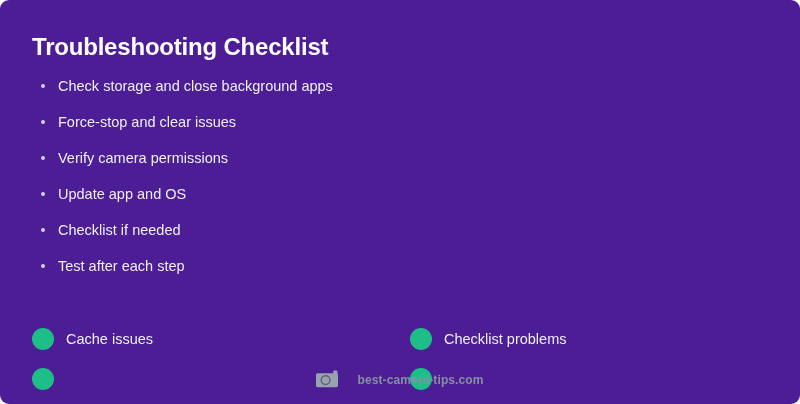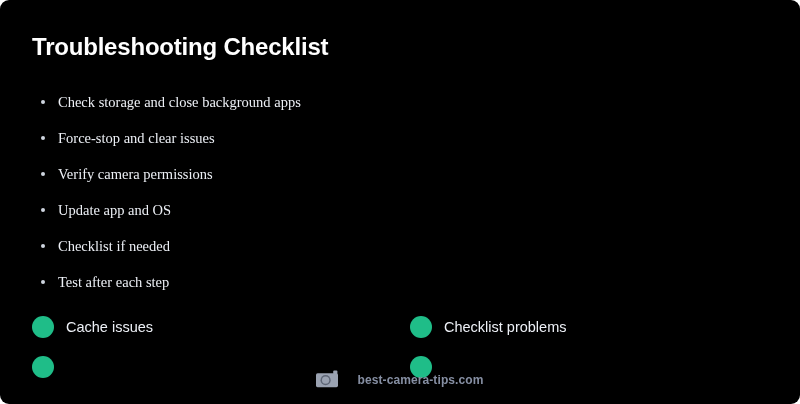--- a/index.html
+++ b/index.html
@@ -30,26 +30,25 @@
     top: 33px;
     font-size: 24px;
     font-weight: bold;
     color: #ffffff;
     letter-spacing: -0.2px;
     white-space: nowrap;
   }
   #checklist {
     position: absolute;
     left: 32px;
-    top: 84px;
+    top: 68px;
     width: 600px;
     margin: 0;
     padding: 0;
     list-style: none;
-    font-family: Liberation Serif, serif;
   }
   #checklist li {
     position: relative;
     height: 36px;
     line-height: 36px;
     padding-left: 26px;
     font-size: 14.5px;
     color: #edf0f6;
     white-space: nowrap;
   }
@@ -58,21 +57,21 @@
     left: 9px;
     top: 16px;
     width: 4px;
     height: 4px;
     border-radius: 50%;
     background: #cfd5e0;
   }
   #legend {
     position: absolute;
     left: 32px;
-    top: 307px;
+    top: 319px;
     width: 736px;
     display: grid;
     grid-template-columns: 378px auto;
     grid-auto-rows: 40px;
     column-gap: 0;
     row-gap: 0;
   }
   .legend-item {
     display: flex;
     align-items: center;
@@ -109,21 +108,21 @@
     margin-left: 15px;
     font-size: 12px;
     font-weight: bold;
     color: #868fa3;
     letter-spacing: 0.1px;
   }
 </style>
 </head>
 <body>
 
-<div id="card" style="background: #000000;">
+<div id="card" style="background: #4c1d95;">
 
   <div id="title">Troubleshooting Checklist</div>
 
   <ul id="checklist">
     <li>
       <span class="bullet"></span>
       <span>Check storage and close background apps</span>
     </li>
     <li>
       <span class="bullet"></span>

